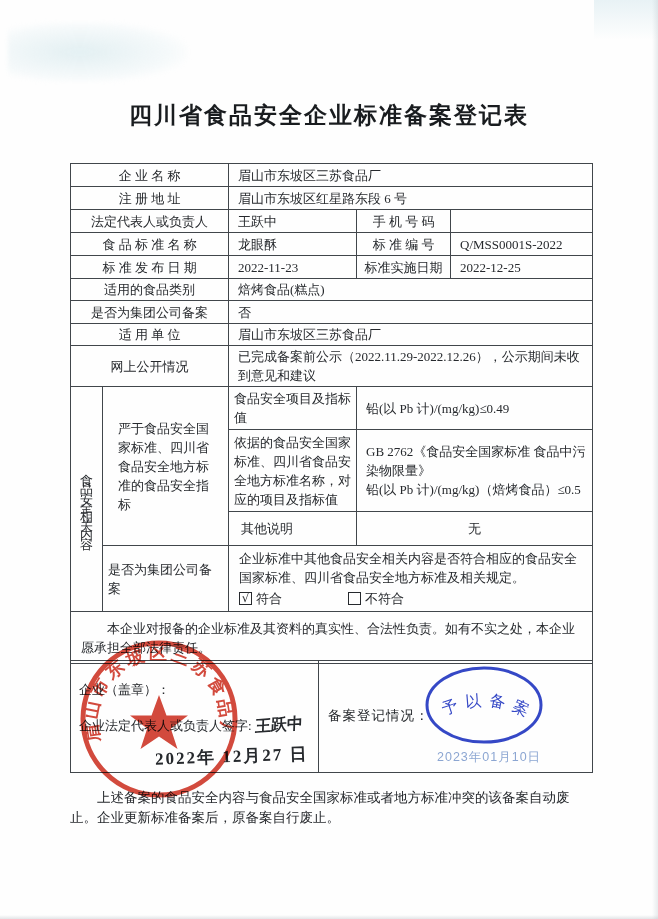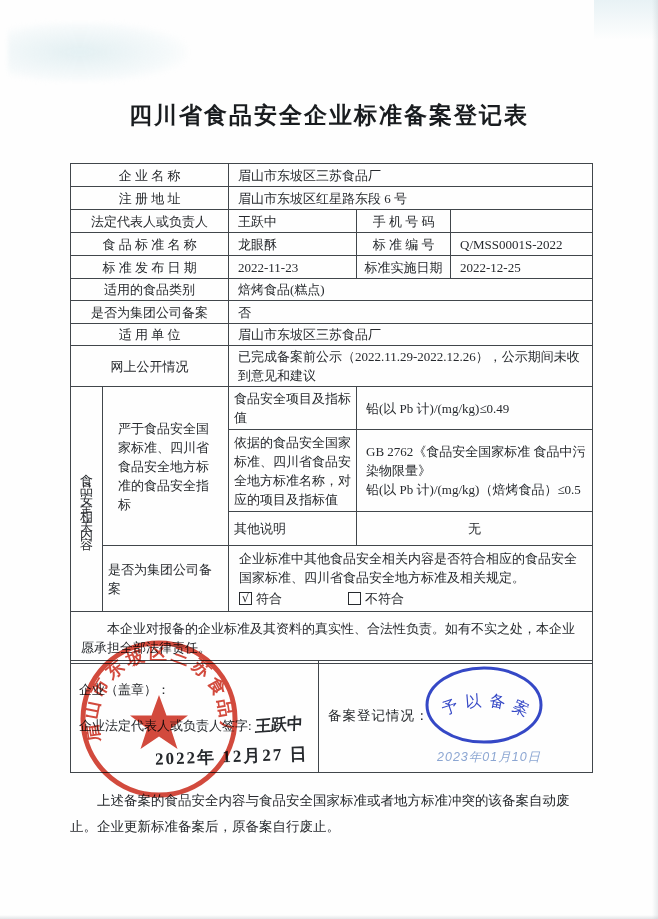--- a/index.html
+++ b/index.html
@@ -94,26 +94,25 @@
   }
   .reg-label{position:absolute;left:9px;top:46px;font-size:13.5px;letter-spacing:1px;}
   .blue-stamp{
     position:absolute;left:102px;top:2px;z-index:3;
     mix-blend-mode:multiply;opacity:.95;pointer-events:none;
   }
   .reg-date{
     position:absolute;left:118px;top:88px;
     font-size:12.5px;color:#8ca6d2;letter-spacing:1px;
     font-family:"Liberation Sans","DejaVu Sans",sans-serif;
-    font-style:italic;
   }
 
   .footer-note{
     position:absolute;left:70px;top:788px;width:524px;
-    font-size:13.5px;line-height:26px;text-indent:2em;
+    font-size:13.5px;line-height:20px;text-indent:2em;
   }
 </style>
 </head>
 <body>
 
 <div class="page">
   <div class="smudge-topleft"></div>
   <div class="smudge-topright"></div>
   <div class="edge-right"></div>
   <div class="edge-bottom"></div>
@@ -181,21 +180,21 @@
       <td colspan="2" class="val">铅(以 Pb 计)/(mg/kg)≤0.49</td>
     </tr>
     <tr style="height:82px">
       <td class="val" style="padding:2px 5px;">依据的食品安全国家标准、四川省食品安全地方标准名称，对应的项目及指标值</td>
       <td colspan="2" class="val">
         <div>GB 2762《食品安全国家标准  食品中污染物限量》</div>
         <div>铅(以 Pb 计)/(mg/kg)（焙烤食品）≤0.5</div>
       </td>
     </tr>
     <tr style="height:34px">
-      <td class="val" style="padding:2px 5px;">其他说明</td>
+      <td class="val" style="padding:2px 12px;">其他说明</td>
       <td colspan="2" class="val-center">无</td>
     </tr>
     <tr style="height:64px">
       <td class="val" style="padding:2px 5px;">是否为集团公司备案</td>
       <td colspan="3" class="val" style="padding:3px 10px;">
         <div>企业标准中其他食品安全相关内容是否符合相应的食品安全国家标准、四川省食品安全地方标准及相关规定。</div>
         <div class="chkline">
           <span class="chkbox">√</span>
           <span>符合</span>
           <span class="chk-gap"></span>

